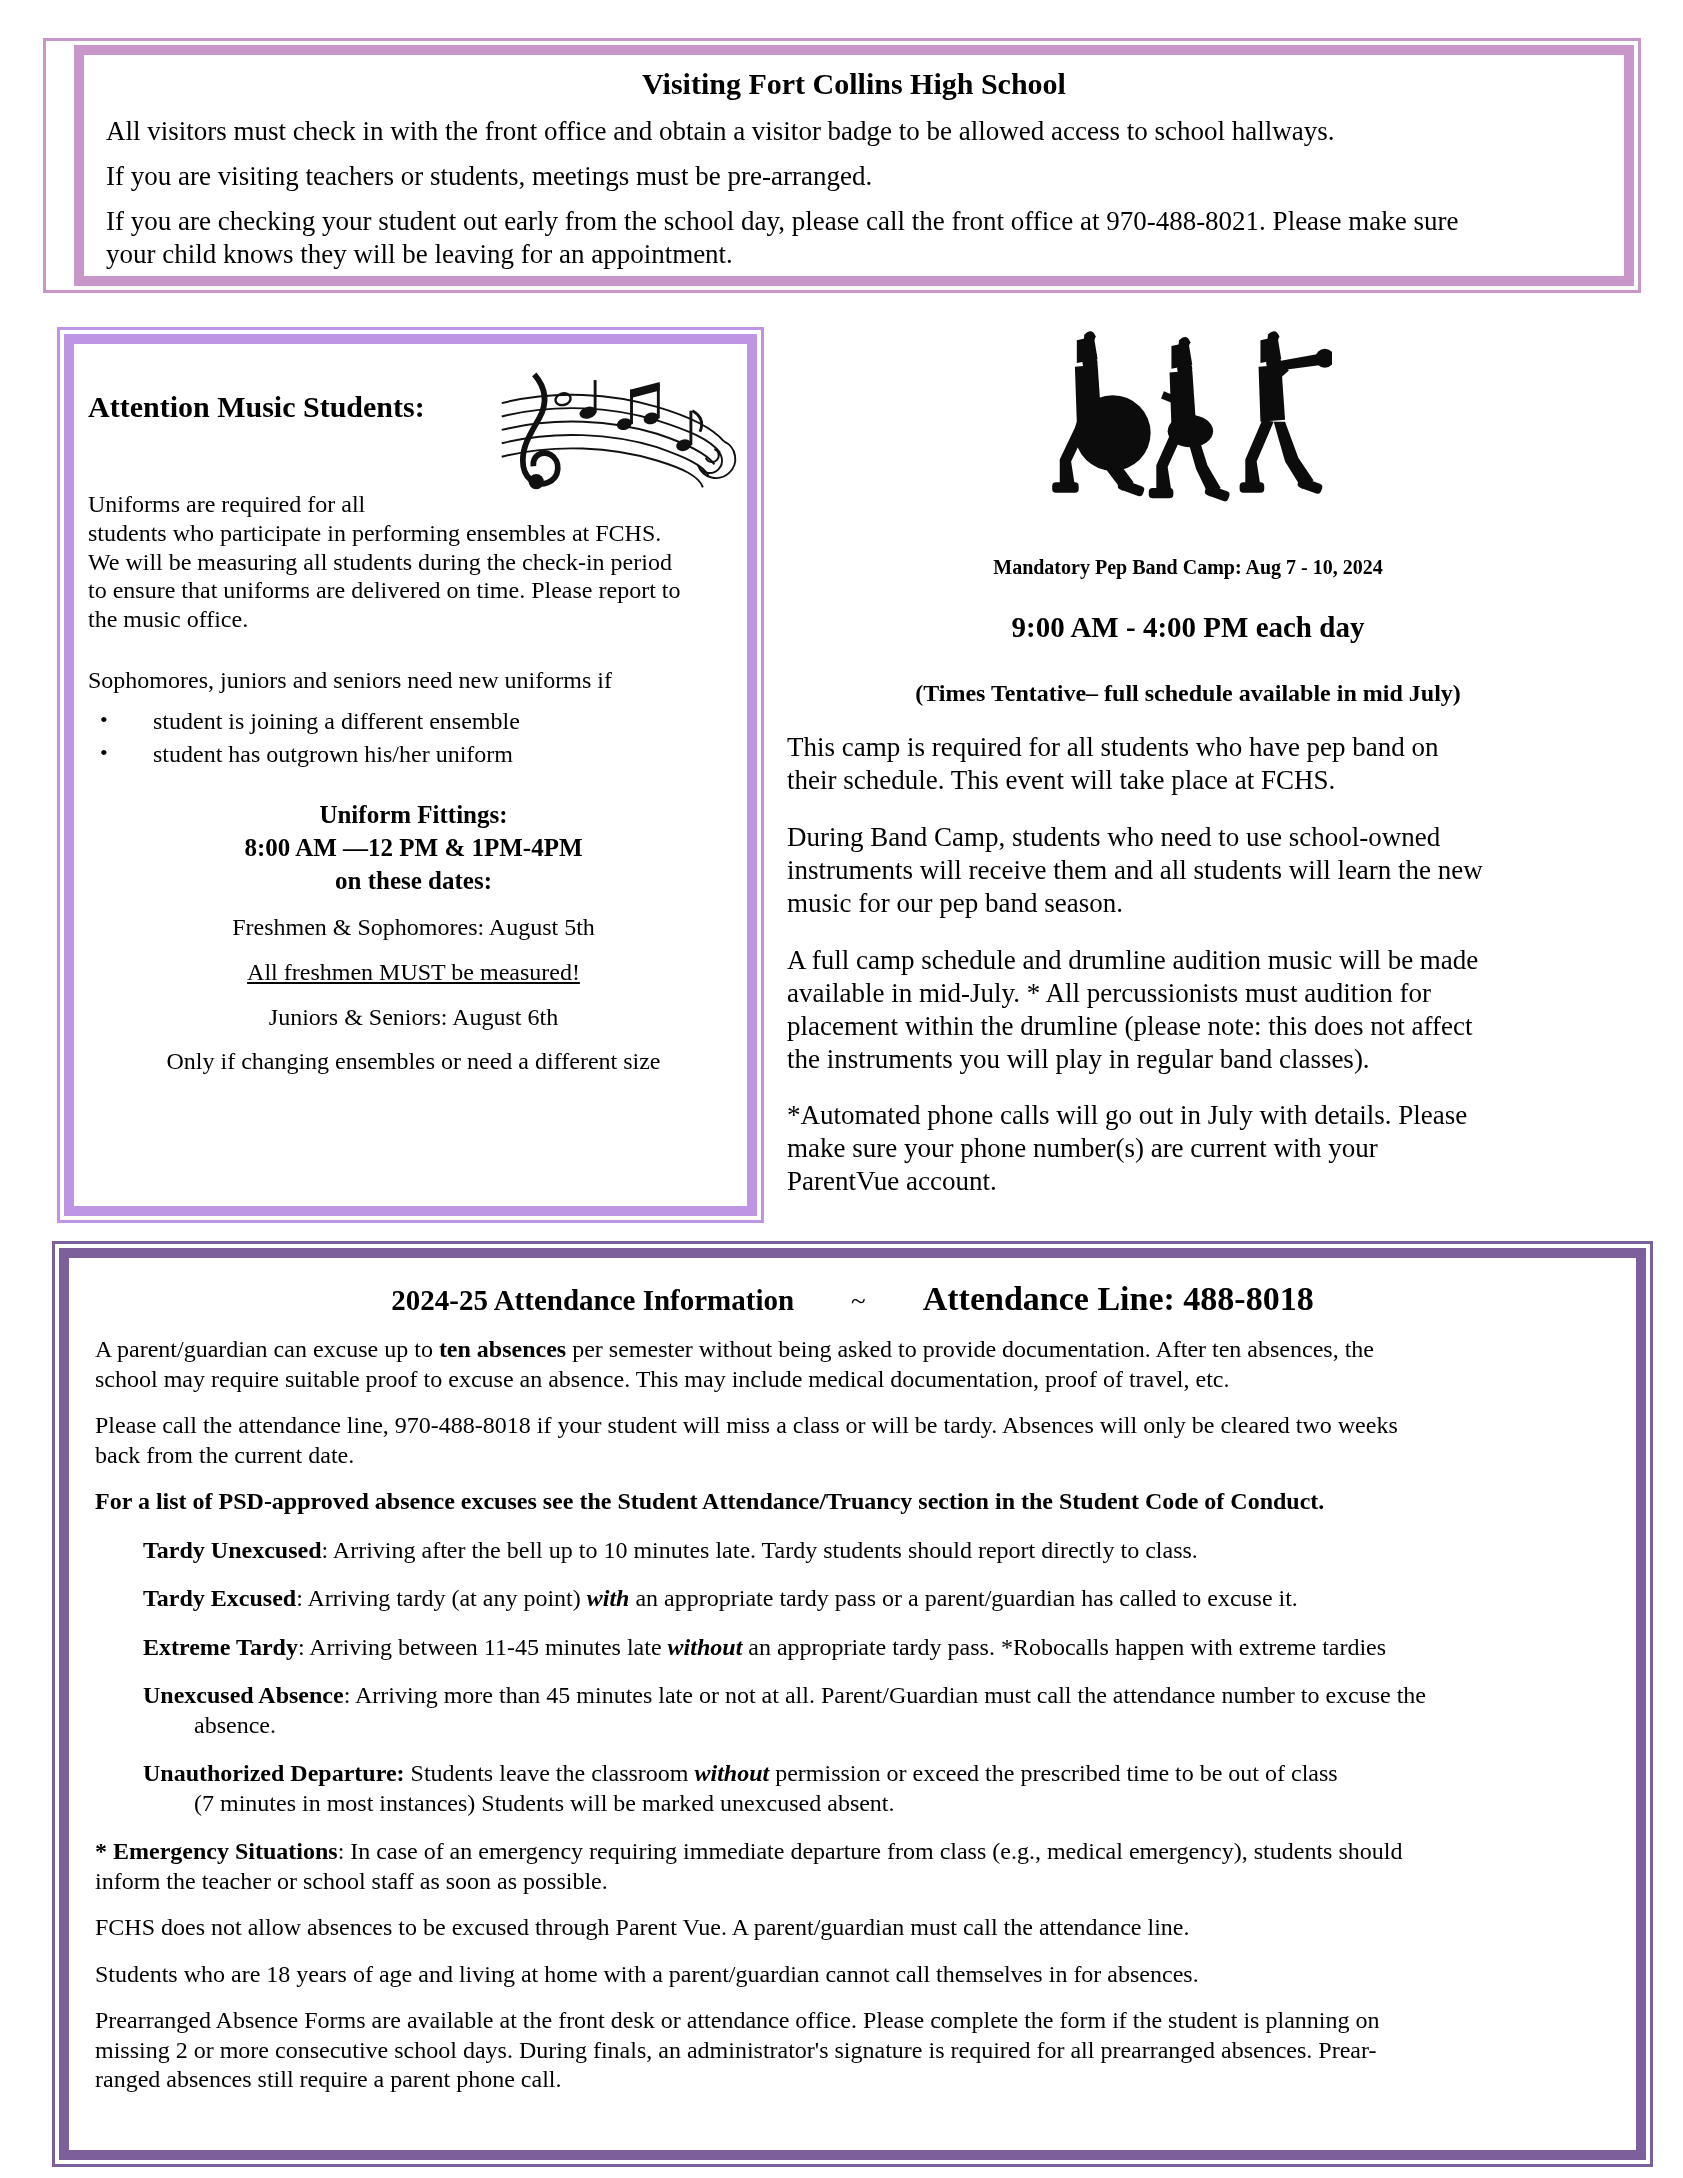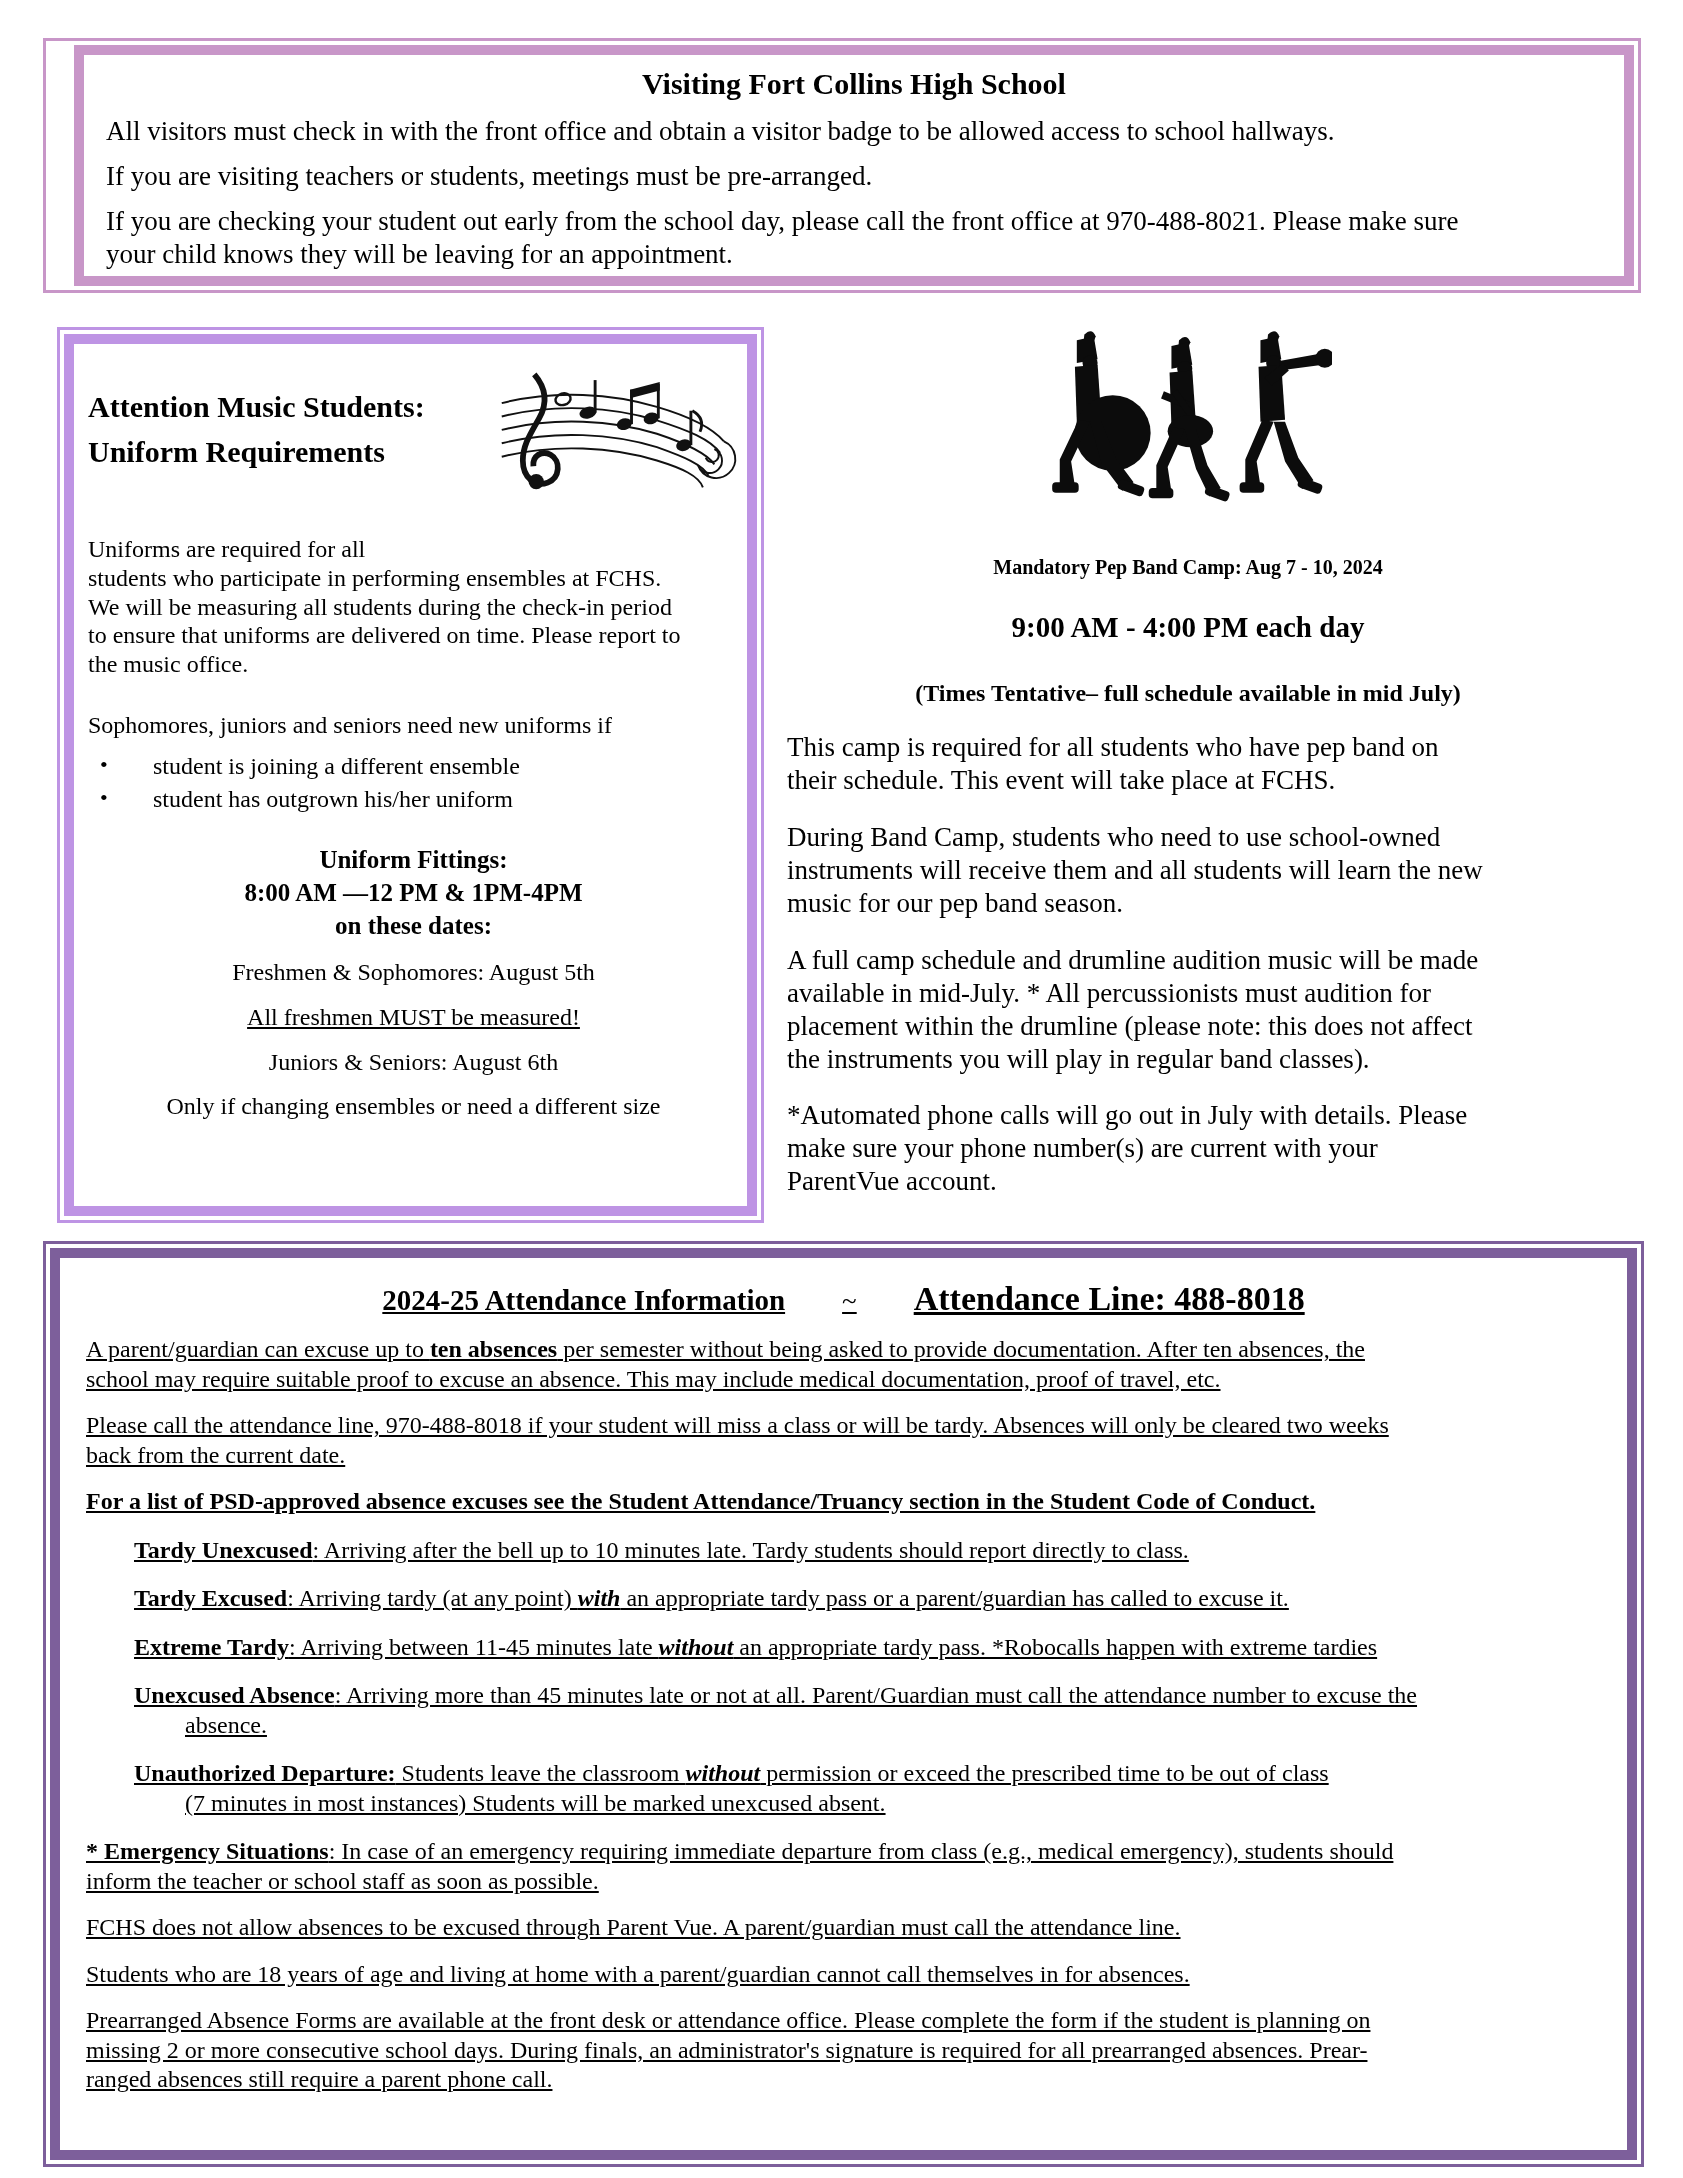--- a/index.html
+++ b/index.html
@@ -37,21 +37,21 @@
 
   
   .pep-col{position:absolute;left:787px;top:327px;width:802px;}
   .band-image{width:287px;height:213px;margin:0 auto;display:block;}
   .pep-h1{text-align:center;font-weight:bold;font-size:20px;margin-top:16px;}
   .pep-h2{text-align:center;font-weight:bold;font-size:29px;margin-top:32px;}
   .pep-h3{text-align:center;font-weight:bold;font-size:24px;margin-top:36px;}
   .pep-p{font-size:27px;line-height:1.22;margin-top:24px;white-space:pre-line;}
 
   
-  .att-frame{left:43px;top:1241px;width:1601px;height:926px;text-decoration:underline;}
+  .att-frame{left:52px;top:1241px;width:1601px;height:926px;}
   .att-inner{padding:8px 26px 8px 26px;}
   .att-title{display:flex;justify-content:center;align-items:baseline;gap:57px;margin-top:14px;}
   .att-title-left{font-weight:bold;font-size:29px;}
   .att-tilde{font-size:27px;}
   .att-title-right{font-weight:bold;font-size:34px;}
   .att-p{font-size:24px;line-height:1.23;margin:17px 0;white-space:pre-line;}
   .att-p.bold{font-weight:bold;}
   .att-item{font-size:24px;line-height:1.23;margin:19px 0;white-space:pre-line;
             padding-left:99px;text-indent:-51px;}
 </style>
@@ -94,21 +94,20 @@
         <polygon points="140,26 171,18 171,27 140,35"></polygon>
         <ellipse cx="196" cy="84" rx="8" ry="6" transform="rotate(-16 196 84)"></ellipse>
         <rect x="202" y="48" width="3" height="36"></rect>
         <path d="M205 48 q14 8 8 22" fill="none" stroke="#111" stroke-width="3"></path>
         <ellipse cx="70" cy="36" rx="8" ry="6" transform="rotate(-16 70 36)" fill="none" stroke="#111" stroke-width="2.5"></ellipse>
       </g>
     </svg>
 
     <div class="music-title">
       <div>Attention Music Students:</div>
-      <div>Uniform Requirements</div>
     </div>
 
     <div class="music-intro">Uniforms are required for all
 students who participate in  performing ensembles at FCHS.
 We will be measuring all students during the check-in period
 to ensure that uniforms are delivered on time. Please report to
 the music office.</div>
 
     <div class="music-needs">Sophomores, juniors and seniors need new uniforms if</div>
 

